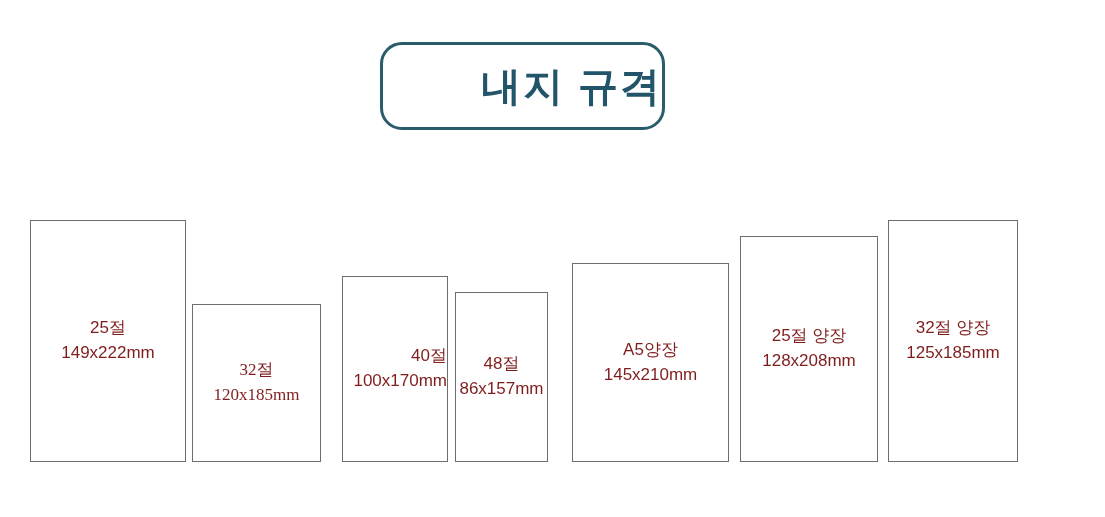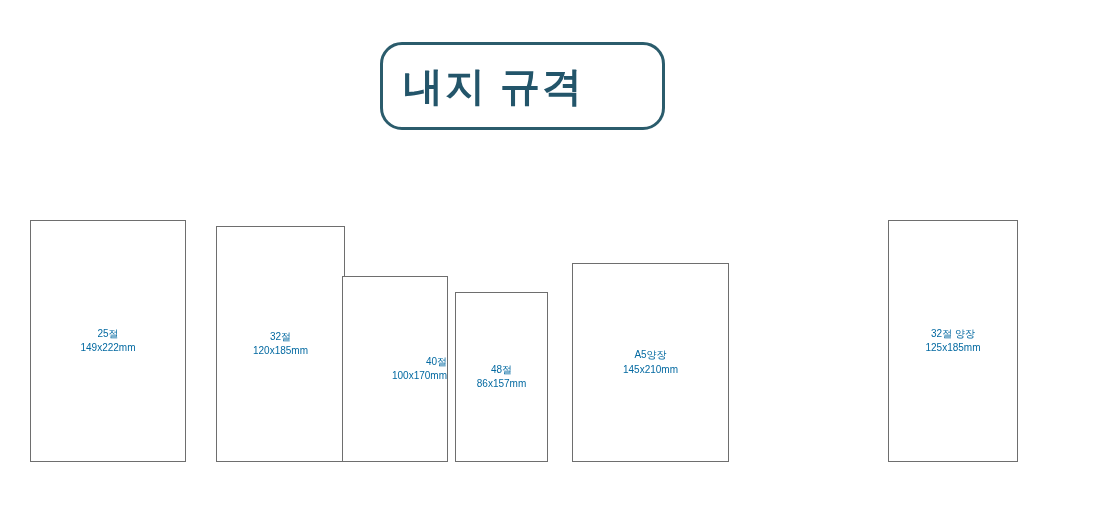--- a/index.html
+++ b/index.html
@@ -19,21 +19,21 @@
     position: absolute;
     left: 380px;
     top: 42px;
     width: 285px;
     height: 88px;
     border: 3px solid #2b5c6c;
     border-radius: 22px;
     box-sizing: border-box;
     display: flex;
     align-items: center;
-    justify-content: flex-start;
+    justify-content: flex-end;
     padding-left: 20px;
   }
   .title-text {
     color: #23556a;
     font-size: 40px;
     font-weight: 600;
     letter-spacing: 2px;
     line-height: 1;
   }
   .paper-box {
@@ -43,28 +43,28 @@
     box-sizing: border-box;
     background: #ffffff;
     display: flex;
     flex-direction: column;
     align-items: center;
     justify-content: center;
     text-align: center;
   }
   .paper-box .label,
   .paper-box .size {
-    color: #0369a1;
-    font-size: 10px;
+    color: #7f1d1d;
+    font-size: 17px;
     line-height: 1.45;
     white-space: nowrap;
   }
   
   .b1 { left: 30px;  width: 156px; height: 242px; }
-  .b2 { left: 216px; width: 129px; height: 236px; }
+  .b2 { left: 192px; width: 129px; height: 158px; font-family: Liberation Serif, serif; }
   .b3 { left: 342px; width: 106px; height: 186px; align-items: flex-end; }
   .b4 { left: 455px; width: 93px;  height: 170px; }
   .b5 { left: 572px; width: 157px; height: 199px; }
   .b6 { left: 740px; width: 138px; height: 226px; }
   .b7 { left: 888px; width: 130px; height: 242px; align-items: center; }
 </style>
 </head>
 <body>
 
 <div class="stage">
@@ -91,19 +91,23 @@
   <div class="paper-box b4">
     <span class="label">48절</span>
     <span class="size">86x157mm</span>
   </div>
 
   <div class="paper-box b5">
     <span class="label">A5양장</span>
     <span class="size">145x210mm</span>
   </div>
 
+  <div class="paper-box b6">
+    <span class="label">25절 양장</span>
+    <span class="size">128x208mm</span>
+  </div>
 
   <div class="paper-box b7">
     <span class="label">32절 양장</span>
     <span class="size">125x185mm</span>
   </div>
 
 </div>
 
 </body></html>

